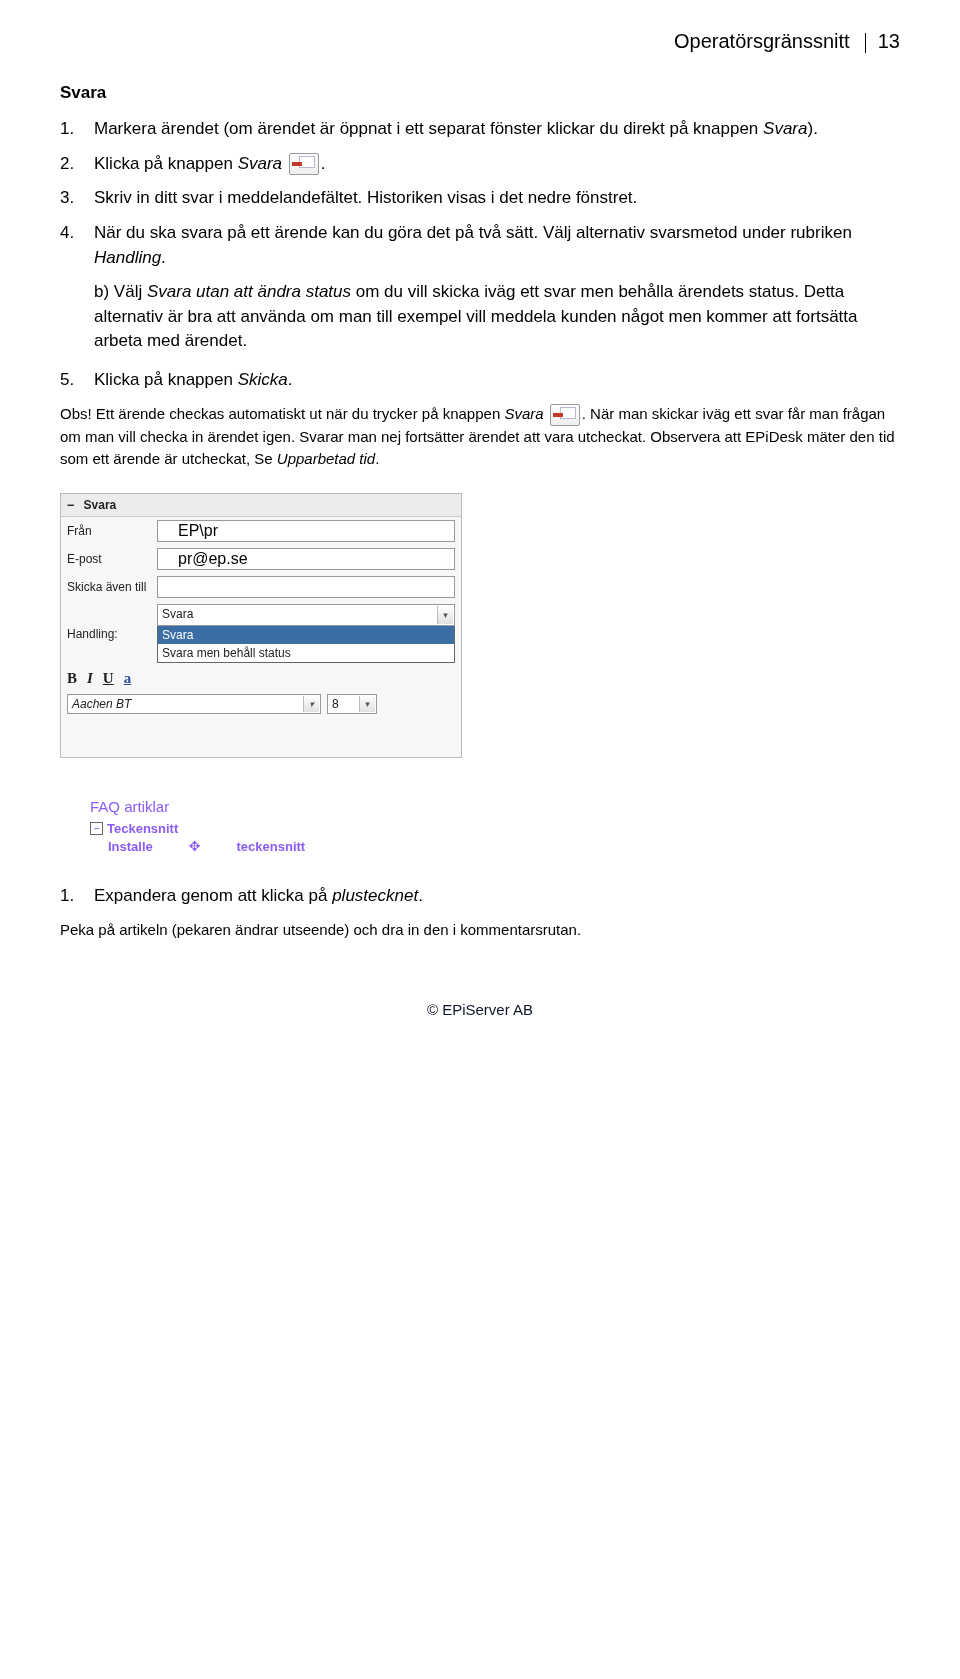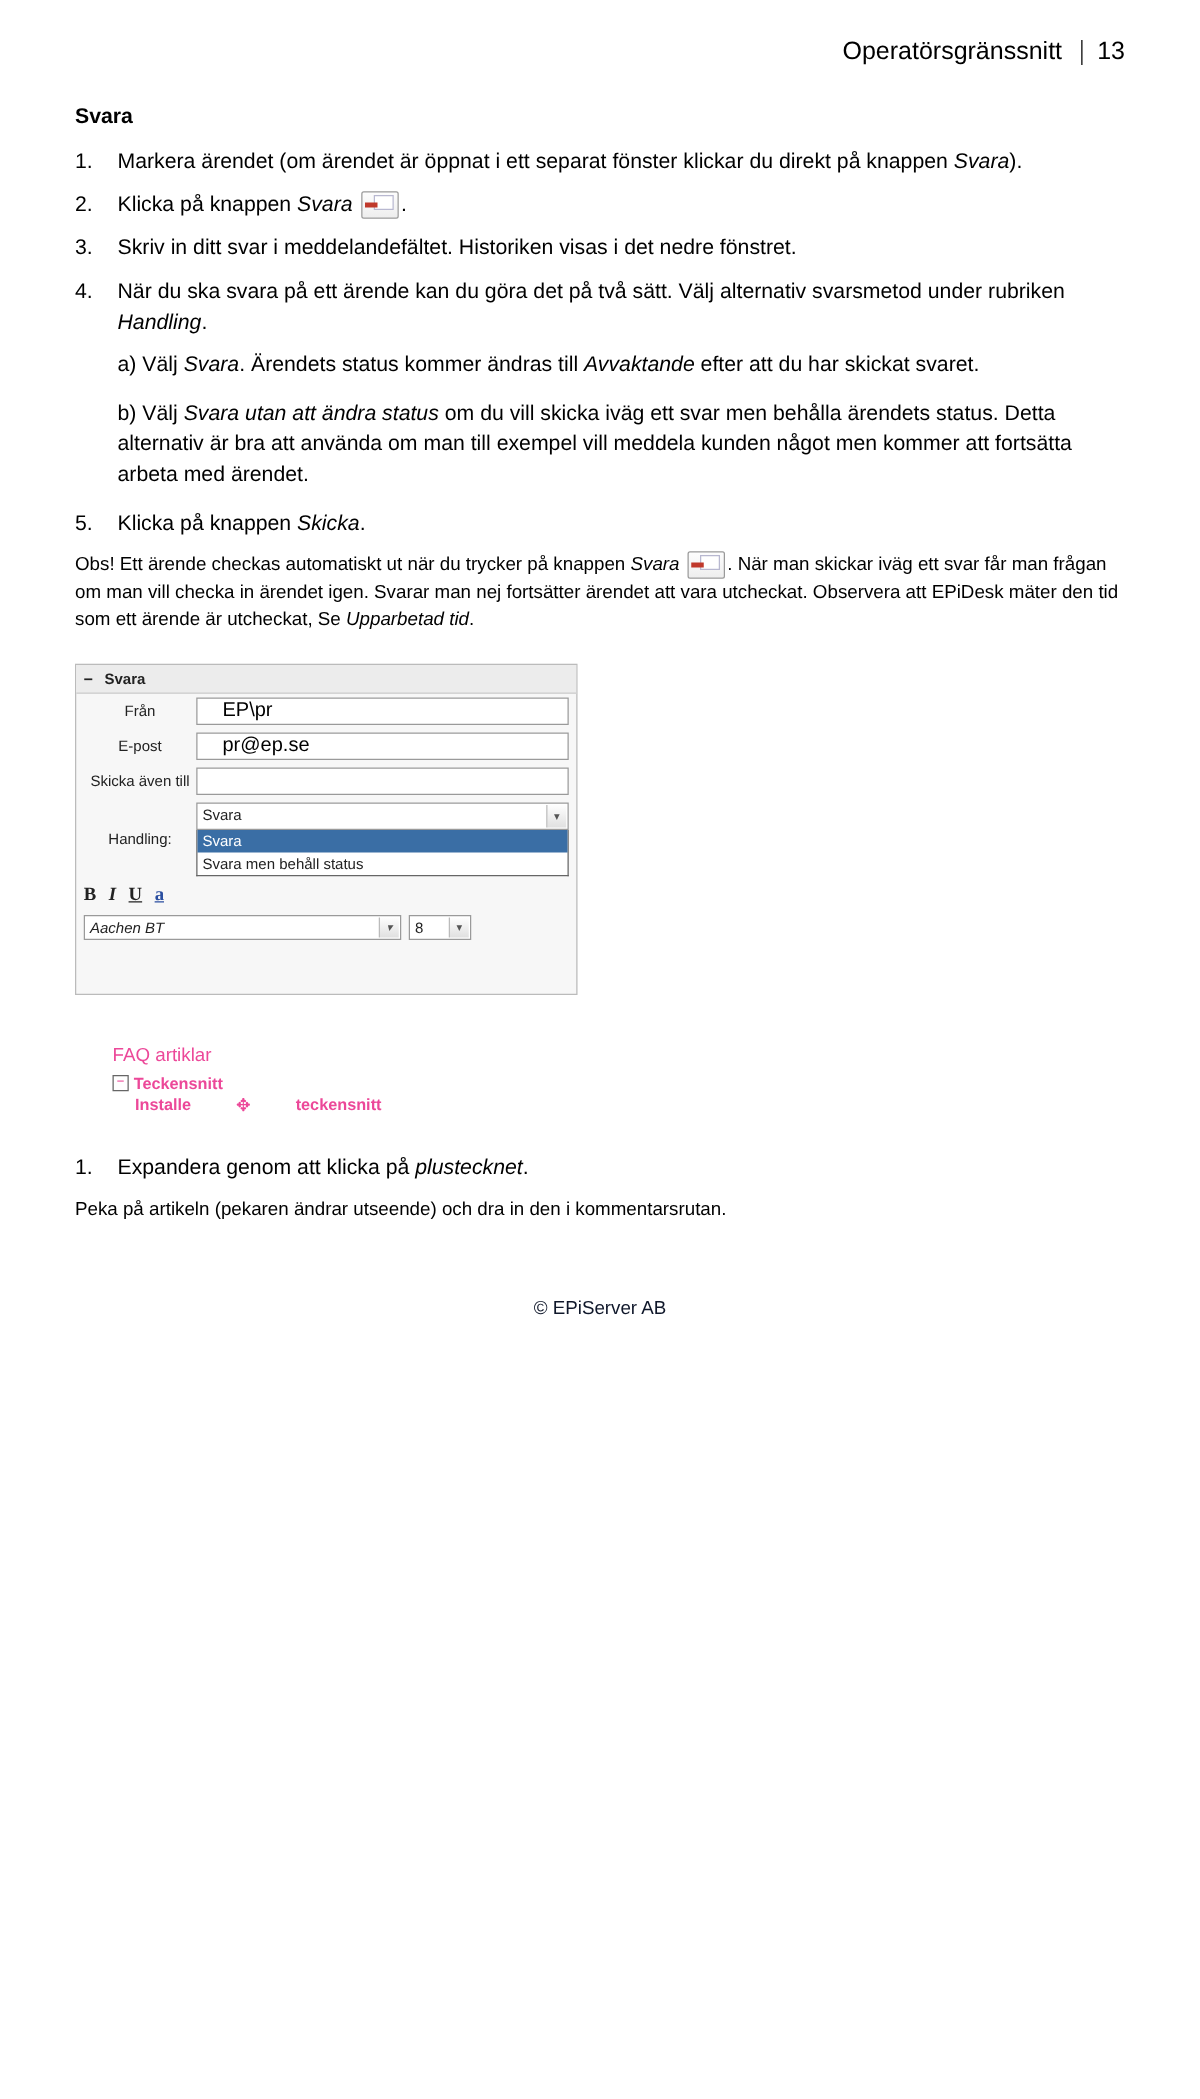--- a/index.html
+++ b/index.html
@@ -102,21 +102,21 @@
     padding: 4px 6px;
     font-weight: bold;
     border-bottom: 1px solid #ccc;
   }
   .form-header .collapse { font-family: monospace; margin-right: 6px; }
   .form-row {
     display: flex;
     align-items: center;
     padding: 3px 6px;
   }
-  .form-label { width: 90px; text-align: center; }
+  .form-label { width: 90px; }
   .form-input {
     flex: 1;
     border: 1px solid #9a9a9a;
     background: #fff;
     padding: 2px 20px;
     font-size: 16px;
     font-family: Tahoma, Arial, sans-serif;
     height: 16px;
   }
   .form-select-wrap { flex: 1; position: relative; }
@@ -171,21 +171,21 @@
     font-weight: bold;
     margin: 10px 0 14px 0;
   }
 
   
   .faq-shot {
     width: 220px;
     font-family: Tahoma, Arial, sans-serif;
     font-size: 13px;
     margin: 20px 0 30px 30px;
-    color: #ec4899;
+    color: #8b5cf6;
   }
   .faq-title { font-size: 15px; margin-bottom: 6px; }
   .faq-line { display:flex; align-items:center; gap:4px; margin: 2px 0; }
   .box-icon {
     width: 11px; height: 11px;
     border: 1px solid #666;
     display:flex;align-items:center;justify-content:center;
     font-size:10px;line-height:1;
     font-family: monospace;
   }
@@ -231,23 +231,20 @@
       <span class="li-body">Skriv in ditt svar i meddelandefältet. Historiken visas i det nedre fönstret.</span>
     </li>
     <li>
       <span class="num">4.</span>
       <span class="li-body">
         <span>När du ska svara på ett ärende kan du göra det på två sätt. Välj alternativ svarsmetod under rubriken </span><span class="italic">Handling</span><span>.</span>
       </span>
     </li>
   </ol>
 
-  <div class="indent-block">
-    <span>a) Välj </span><span class="italic">Svara</span><span>. Ärendets status kommer ändras till </span><span class="italic">Avvaktande</span><span> efter att du har skickat svaret.</span>
-  </div>
 
   <div class="indent-block">
     <span>b) Välj </span><span class="italic">Svara utan att ändra status</span><span> om du vill skicka iväg ett svar men behålla ärendets status. Detta alternativ är bra att använda om man till exempel vill meddela kunden något men kommer att fortsätta arbeta med ärendet.</span>
   </div>
 
   <ol class="numbered">
     <li>
       <span class="num">5.</span>
       <span class="li-body">
         <span>Klicka på knappen </span><span class="italic">Skicka</span><span>.</span>

